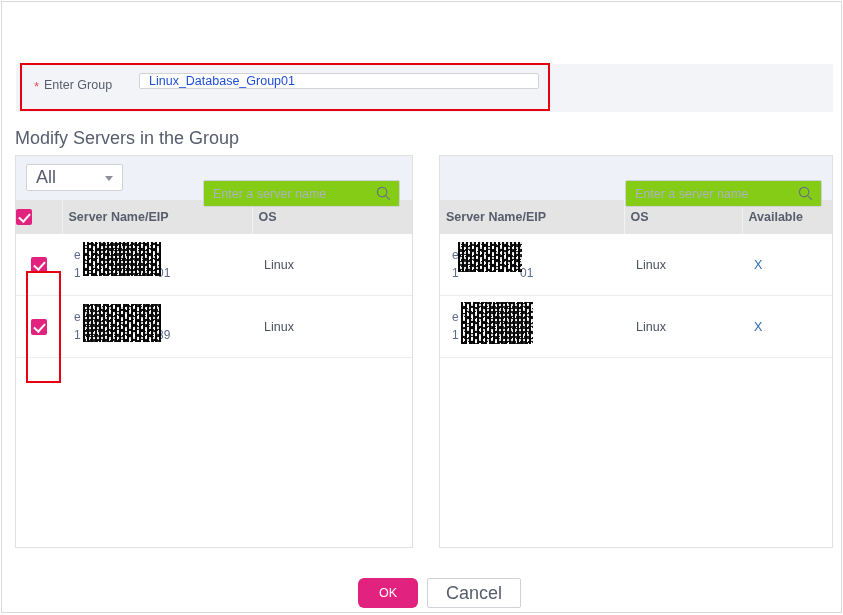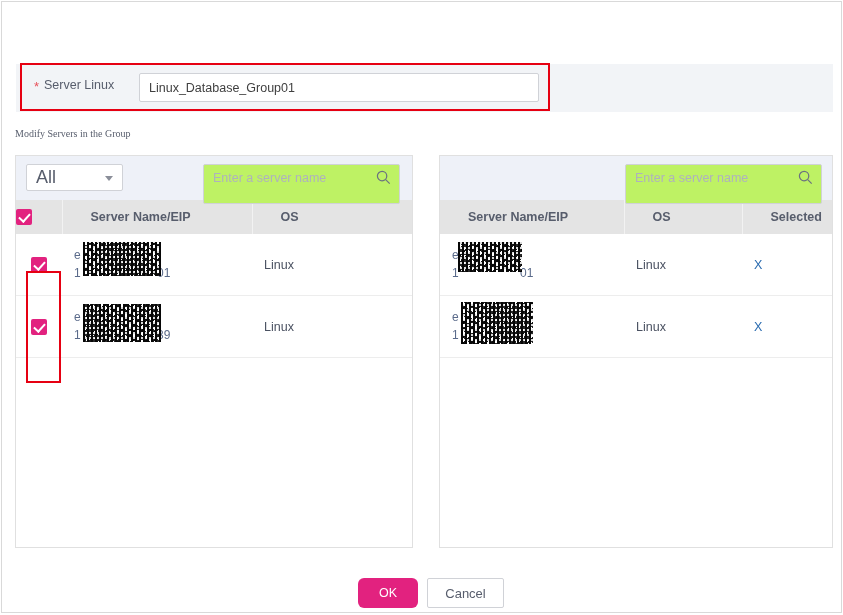--- a/index.html
+++ b/index.html
@@ -48,46 +48,45 @@
   .field-label {
     position: absolute;
     left: 28px; top: 14px;
     font-size: 12.5px;
     color: #575d6c;
     white-space: nowrap;
   }
   .field-input {
     position: absolute;
     left: 123px; top: 9px;
-    width: 400px; height: 29px;
+    width: 400px; height: 16px;
     border: 1px solid #d0d2d7;
     background: #fff;
     border-radius: 2px;
     font-size: 12.5px;
-    color: #404040;
+    color: #1d4ed8;
     padding: 0 9px;
     line-height: 27px;
     font-family: "Liberation Sans", sans-serif;
     outline: none;
   }
   
   .anno-box {
     position: absolute;
     border: 2px solid #e60012;
     pointer-events: none;
   }
   .anno-field { left: 18px; top: 61px; width: 530px; height: 48px; }
   .anno-checks { left: 24px; top: 269px; width: 35px; height: 112px; }
 
   .section-label {
     position: absolute;
     left: 13px; top: 126px;
-    font-size: 10px;
-    color: #575d6c;
-    font-family: Liberation Serif, serif;
+    font-size: 18px;
+    color: #575d6c;
   }
 
   
   .panel {
     position: absolute;
     top: 153px;
     border: 1px solid #e0e0e0;
     background: #fff;
   }
   .panel-left  { left: 13px;  width: 398px; height: 393px; }
@@ -123,24 +122,24 @@
   .caret {
     position: absolute;
     right: 9px; top: 11px;
     width: 0; height: 0;
     border-left: 4.5px solid transparent;
     border-right: 4.5px solid transparent;
     border-top: 5px solid #8a8e99;
   }
   .search-box {
     position: absolute;
-    top: 8px;
-    width: 197px; height: 40px;
+    top: 24px;
+    width: 197px; height: 27px;
     border: 1px solid #d0d2d7;
-    background: #bef264;
+    background: #84cc16;
     border-radius: 2px;
   }
   .search-left  { left: 187px; }
   .search-right { left: 185px; }
   .search-box input {
     position: absolute;
     left: 0; top: 0;
     width: 170px; height: 25px;
     border: none; outline: none;
     background: transparent;
@@ -158,21 +157,21 @@
 
   
   table.grid { width: 100%; border-collapse: collapse; table-layout: fixed; }
   table.grid thead th {
     background: #e4e4e4;
     height: 34px;
     font-size: 12.5px;
     font-weight: bold;
     color: #575d6c;
     text-align: left;
-    padding: 0 0 0 28px;
+    padding: 0 0 0 6px;
     border-right: 1px solid #f2f2f2;
   }
   table.grid thead th:last-child { border-right: none; }
   table.grid tbody td {
     height: 61px;
     font-size: 12.5px;
     color: #4a5161;
     padding: 0 0 0 12px;
     border-bottom: 1px solid #ededed;
     vertical-align: middle;
@@ -237,40 +236,40 @@
     color: #fff;
     border: none;
     border-radius: 6px;
     font-size: 12.5px;
     font-family: "Liberation Sans", sans-serif;
     cursor: pointer;
   }
   .btn-cancel {
     position: absolute;
     left: 425px; top: 576px;
-    width: 77px; height: 30px;
+    width: 94px; height: 30px;
     background: #fff;
     color: #575d6c;
     border: 1px solid #d0d2d7;
     border-radius: 2px;
-    font-size: 13px;
+    font-size: 18px;
     font-family: "Liberation Sans", sans-serif;
     cursor: pointer;
   }
 </style>
 </head>
 <body>
 
 <div class="screen">
   <div class="dialog">
 
 
     <div class="form-strip">
       <span class="req-star">*</span>
-      <span class="field-label">Server Linux</span>
+      <span class="field-label">Enter Group</span>
       <input class="field-input" type="text" value="Linux_Database_Group01" style="">
     </div>
     <div class="anno-box anno-field"></div>
 
     <div class="section-label">Modify Servers in the Group</div>
 
     <div class="panel panel-left">
       <div class="panel-tools">
         <div class="select-all">
           <span>All</span>
@@ -338,21 +337,21 @@
             <line x1="10.3" y1="10.3" x2="14.6" y2="14.6" stroke="#6b7280" stroke-width="1.3"></line>
           </svg>
         </div>
       </div>
 
       <table class="grid">
         <thead>
           <tr>
             <th>Server Name/EIP</th>
             <th class="col-os-r">OS</th>
-            <th class="col-op">Selected</th>
+            <th class="col-op">Available</th>
           </tr>
         </thead>
         <tbody>
           <tr>
             <td>
               <div class="namecell">
                 <span class="nm-l1">e</span>
                 <span class="nm-l2">1</span>
                 <span class="nm-l2" style="left:68px">01</span>
                 <span class="redact" style="left:6px; top:8px; width:64px; height:30px;"></span>

